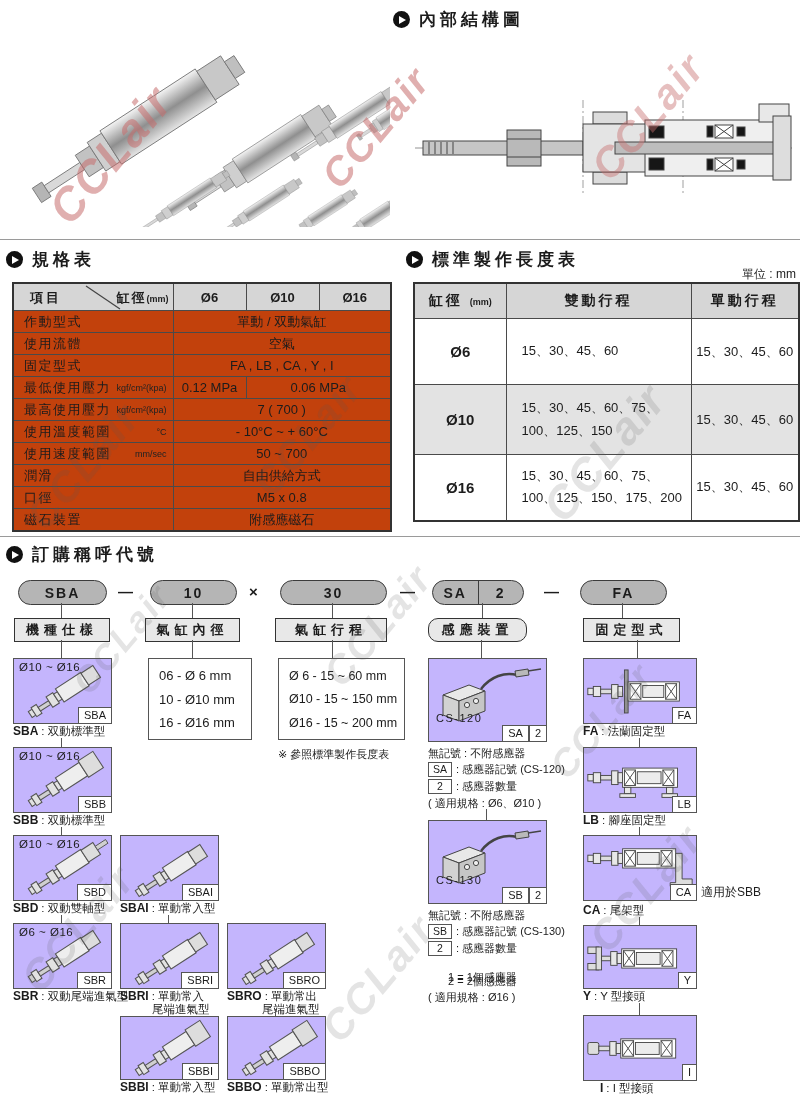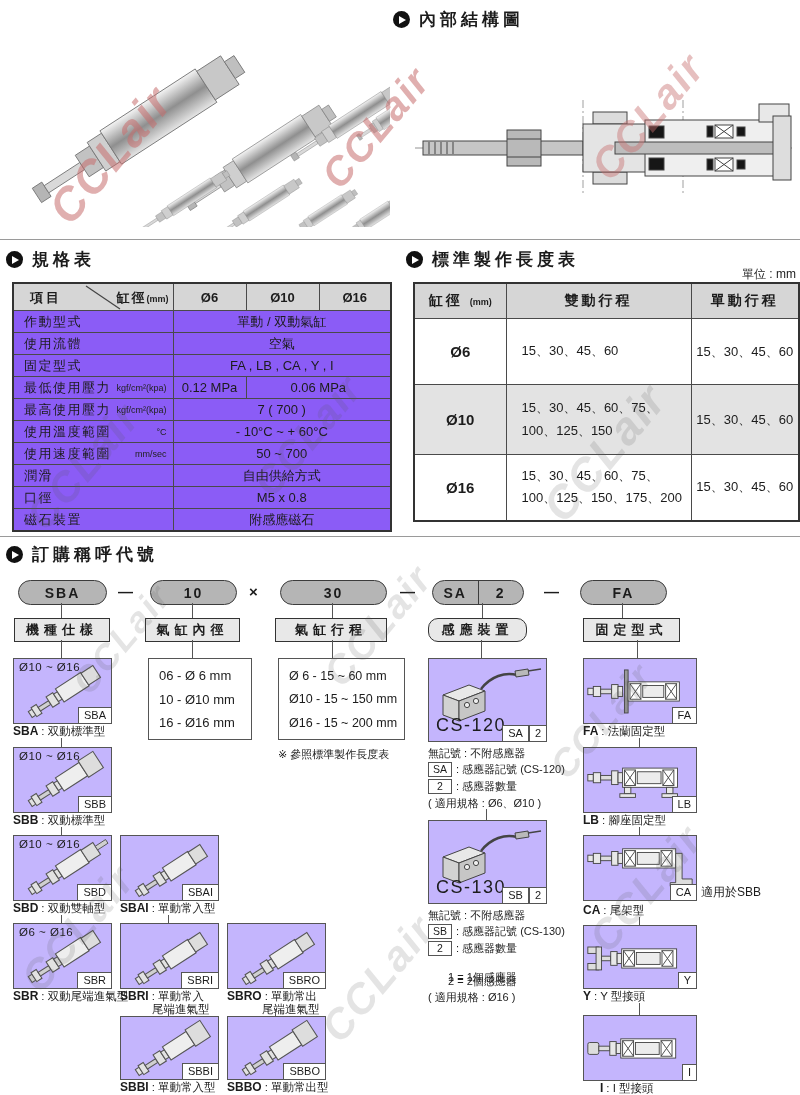--- a/index.html
+++ b/index.html
@@ -13,21 +13,21 @@
   
   .sec{position:absolute;display:flex;align-items:center;gap:9px;font-weight:bold;
        font-size:17px;letter-spacing:4px;z-index:2;}
   .bullet{width:17px;height:17px;background:#111;border-radius:50%;position:relative;flex:0 0 17px;}
   .bullet::after{content:"";position:absolute;left:6px;top:4.5px;width:0;height:0;
        border-left:7px solid #fff;border-top:4px solid transparent;border-bottom:4px solid transparent;}
   .divider{position:absolute;left:0;width:800px;height:1px;background:#9a9a9a;z-index:1;}
   
   table.spec{position:absolute;left:12px;top:282px;width:378px;border-collapse:collapse;
        table-layout:fixed;font-size:13px;z-index:1;border:2px solid #333;}
-  .spec td{border:1px solid #4a4a4a;height:21px;text-align:center;padding:0 2px;background:#8b5cf6;}
+  .spec td{border:1px solid #4a4a4a;height:21px;text-align:center;padding:0 2px;background:#c2410c;}
   .spec tr.hd td{background:#d6d6d6;font-weight:bold;height:26px;}
   .spec td.lbl{text-align:left;}
   .spec .lblwrap{display:flex;align-items:center;justify-content:space-between;padding:0 4px 0 8px;}
   .spec .lt{letter-spacing:1.5px;}
   .spec .un{font-size:9px;color:#222;letter-spacing:0;}
   .diagcell{position:relative;}
   .diagcell .it{position:absolute;left:16px;top:5px;letter-spacing:3px;}
   .diagcell .bo{position:absolute;right:26px;top:5px;letter-spacing:2px;}
   .diagcell .bu{position:absolute;right:4px;top:10px;font-size:9px;font-weight:bold;}
   .diagcell svg{position:absolute;left:0;top:0;}
@@ -58,21 +58,21 @@
        font-size:11px;padding:1px 5px;line-height:13px;z-index:2;}
   .tag2{position:absolute;right:-1px;bottom:-1px;display:flex;z-index:2;}
   .tag2 span{border:1px solid #555;background:#fff;font-size:11px;padding:1px 5px;line-height:13px;}
   .cap{position:absolute;font-size:11.5px;white-space:nowrap;z-index:1;}
   .cap b{margin-right:3px;font-size:12px;}
   .optbox{position:absolute;background:#fff;border:1px solid #555;display:flex;flex-direction:column;
        justify-content:space-evenly;padding-left:10px;font-size:13px;z-index:1;}
   .note{position:absolute;font-size:11px;white-space:nowrap;z-index:1;}
   .codebox{display:inline-block;border:1px solid #555;background:#fff;font-size:10.5px;
        min-width:16px;text-align:center;padding:0 3px;margin-right:4px;line-height:13px;}
-  .model{position:absolute;left:7px;bottom:5px;font-size:18px;letter-spacing:1.5px;z-index:2;}
+  .model{position:absolute;left:7px;bottom:17px;font-size:11px;letter-spacing:1.5px;z-index:2;}
   .cylsvg{position:absolute;left:0;top:0;width:100%;height:100%;}
   .msvg{position:absolute;left:2px;top:6px;}
   .photo{position:absolute;left:5px;top:22px;z-index:1;}
   .structsvg{position:absolute;left:415px;top:86px;z-index:1;}
 </style>
 </head>
 <body>
 
 <div class="page">
 

